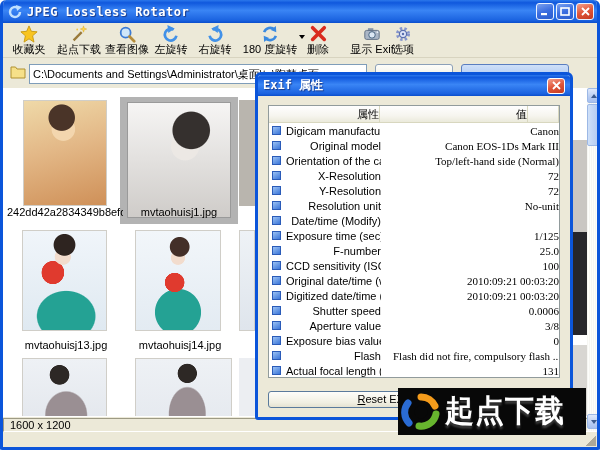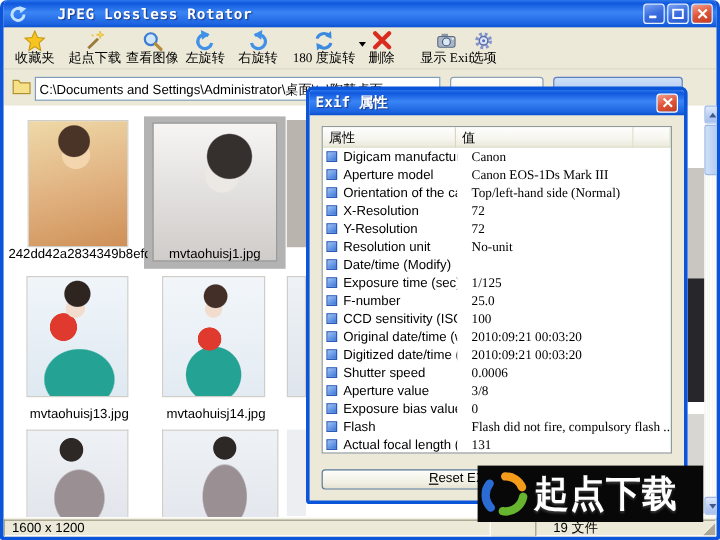--- a/index.html
+++ b/index.html
@@ -3,34 +3,34 @@
 <meta charset="utf-8">
 <style>
   * { margin:0; padding:0; box-sizing:border-box; }
   html,body { width:600px; height:450px; font-family:"Liberation Sans","DejaVu Sans",sans-serif; }
   .window { position:absolute; left:0; top:0; width:600px; height:450px;
     background:#ece9d8; border:3px solid #0b55da; border-top:none;
     border-radius:6px 6px 2px 2px; overflow:hidden; }
   
   .titlebar { position:absolute; left:-3px; top:0; width:600px; height:23px;
     background:linear-gradient(180deg,#2b77eb 0%,#1058dd 12%,#3a85f5 45%,#1b63e0 88%,#0a4ecc 100%);
-    border-radius:6px 6px 0 0; display:flex; align-items:center; padding:0 4px;gap:21px; }
+    border-radius:6px 6px 0 0; display:flex; align-items:center; padding:0 4px; }
   .app-icon { width:16px; height:16px; margin:0 4px 0 3px; }
   .title-text { color:#fff; font-family:"DejaVu Sans Mono","Liberation Mono",monospace;
     font-weight:bold; font-size:12px; letter-spacing:.5px; text-shadow:1px 1px 1px #1a3a8a; flex:1; }
   .winbtns { display:flex; gap:2px; margin-right:2px; }
   .wbtn { width:18px; height:17px; border-radius:3px; border:1px solid #eaf2ff;
     display:flex; align-items:center; justify-content:center; }
   .wbtn.blue { background:linear-gradient(160deg,#7ba1ef 0%,#3a6de0 50%,#2a5ccc 100%); }
   .wbtn.red  { background:linear-gradient(160deg,#f3a08c 0%,#e0563a 50%,#c33a20 100%); }
   
   .toolbar { position:absolute; left:0; top:23px; width:594px; height:35px;
     background:#ece9d8; border-bottom:1px solid #d8d4c0; }
   .tbtn { position:absolute; top:0; height:34px; display:flex; flex-direction:column;
-    align-items:center; justify-content:flex-start; padding-top:2px; cursor:default;font-family:Liberation Serif, serif; }
+    align-items:center; justify-content:flex-start; padding-top:2px; cursor:default; }
   .tbtn .ticon { width:18px; height:18px; }
   .tbtn .tlabel { font-size:11px; color:#000; white-space:nowrap; line-height:13px; }
   .drop-arrow { position:absolute; right:-4px; top:12px; width:0; height:0;
     border-left:3.5px solid transparent; border-right:3.5px solid transparent; border-top:4px solid #000; }
   
   .addressrow { position:absolute; left:0; top:58px; width:594px; height:30px; background:#ece9d8; }
   .folder-icon { position:absolute; left:7px; top:7px; width:16px; height:14px; }
   .addr-input { position:absolute; left:26px; top:6px; width:338px; height:20px;
     border:1px solid #7f9db9; background:#fff; font-size:11px; padding:0 3px; color:#000;
     font-family:"Liberation Sans","DejaVu Sans",sans-serif; }
@@ -76,38 +76,38 @@
   
   .vscroll { position:absolute; left:584px; top:88px; width:13px; height:343px;
     background:repeating-linear-gradient(90deg,#f6f6f2 0 1px,#fdfdfb 1px 2px); z-index:5; }
   .sbtn { position:absolute; left:0; width:13px; height:15px; border:1px solid #9cb8e6; border-radius:2px;
     background:linear-gradient(#dfe9fb,#b9cdf2 60%,#a6bfef); display:flex; align-items:center; justify-content:center; }
   .arrow-up { width:0;height:0;border-left:3px solid transparent;border-right:3px solid transparent;border-bottom:4px solid #3c5a8c; }
   .arrow-dn { width:0;height:0;border-left:3px solid transparent;border-right:3px solid transparent;border-top:4px solid #3c5a8c; }
   .sthumb { position:absolute; left:0; top:16px; width:13px; height:42px; border:1px solid #9cb8e6; border-radius:2px;
     background:linear-gradient(90deg,#cfe0f8,#b0c8f2); }
   
-  .statusbar { position:absolute; left:0; top:431px; width:594px; height:16px; background:#ece9d8;
-    border-top:1px solid #fff; display:flex; font-size:11px; color:#000;gap:37px; }
+  .statusbar { position:absolute; left:0; top:416px; width:594px; height:16px; background:#ece9d8;
+    border-top:1px solid #fff; display:flex; font-size:11px; color:#000; }
   .spanel { border:1px solid; border-color:#9d9a84 #fff #fff #9d9a84; height:14px; margin-top:1px;
     padding:0 6px; line-height:13px; white-space:nowrap; overflow:hidden; }
   .spanel.one { width:406px; }
   .spanel.two { flex:1; padding-left:14px; }
   
   .dialog { position:absolute; left:252px; top:72px; width:318px; height:348px;
     border:3px solid #0b55da; border-radius:6px 6px 3px 3px; background:#ece9d8; z-index:10; }
   .dlg-title { height:21px; background:linear-gradient(180deg,#2b77eb 0%,#1058dd 12%,#3a85f5 45%,#1b63e0 88%,#0a4ecc 100%);
     border-radius:3px 3px 0 0; display:flex; align-items:center; padding:0 5px; }
   .dlg-title-text { color:#fff; font-weight:bold; font-size:12px; flex:1;
     font-family:"DejaVu Sans Mono","Liberation Mono",monospace; text-shadow:1px 1px 1px #1a3a8a; }
   .dlg-close { width:18px; height:16px; border:1px solid #fff; border-radius:3px;
     background:linear-gradient(160deg,#f3a08c 0%,#e0563a 50%,#c33a20 100%);
     display:flex; align-items:center; justify-content:center; }
   .listview { position:absolute; left:10px; top:30px; width:292px; height:273px;
-    background:#fff; border:1px solid #919b9c; overflow:hidden; }
+    background:#fff; border:1px solid #919b9c; overflow:hidden;text-align:right; }
   .lv-header { display:flex; height:17px; }
   .lv-h { background:linear-gradient(#fefefe,#f6f5ef 60%,#ebeadb); border-right:1px solid #d8d7bf;
     border-bottom:1px solid #d8d7bf; font-size:11px; padding:1px 0 0 5px; color:#000; }
   .h1 { width:111px; } .h2 { width:148px; } .h3 { flex:1; }
   .lv-row { display:flex; align-items:center; height:15px; padding-left:3px; font-size:11px; color:#000; }
   .row-icon { width:9px; height:9px; border:1px solid #2a5bb8; background:linear-gradient(145deg,#9cc2f4,#3b76d8);
     margin-right:5px; flex:none; }
   .lv-label { width:95px; flex:none; white-space:nowrap; overflow:hidden; }
   .lv-value { flex:1; white-space:nowrap; overflow:hidden; padding-left:12px;font-family:Liberation Serif, serif; }
   .reset-btn { position:absolute; left:10px; top:316px; width:292px; height:17px;
@@ -291,21 +291,21 @@
         <span class="lv-h h2">值</span>
         <span class="lv-h h3"></span>
       </div>
       <div class="lv-row">
           <span class="row-icon"></span>
           <span class="lv-label">Digicam manufacturer</span>
           <span class="lv-value">Canon</span>
         </div>
       <div class="lv-row">
           <span class="row-icon"></span>
-          <span class="lv-label">Aperture model</span>
+          <span class="lv-label">Original model</span>
           <span class="lv-value">Canon EOS-1Ds Mark III</span>
         </div>
       <div class="lv-row">
           <span class="row-icon"></span>
           <span class="lv-label">Orientation of the camera</span>
           <span class="lv-value">Top/left-hand side (Normal)</span>
         </div>
       <div class="lv-row">
           <span class="row-icon"></span>
           <span class="lv-label">X-Resolution</span>

